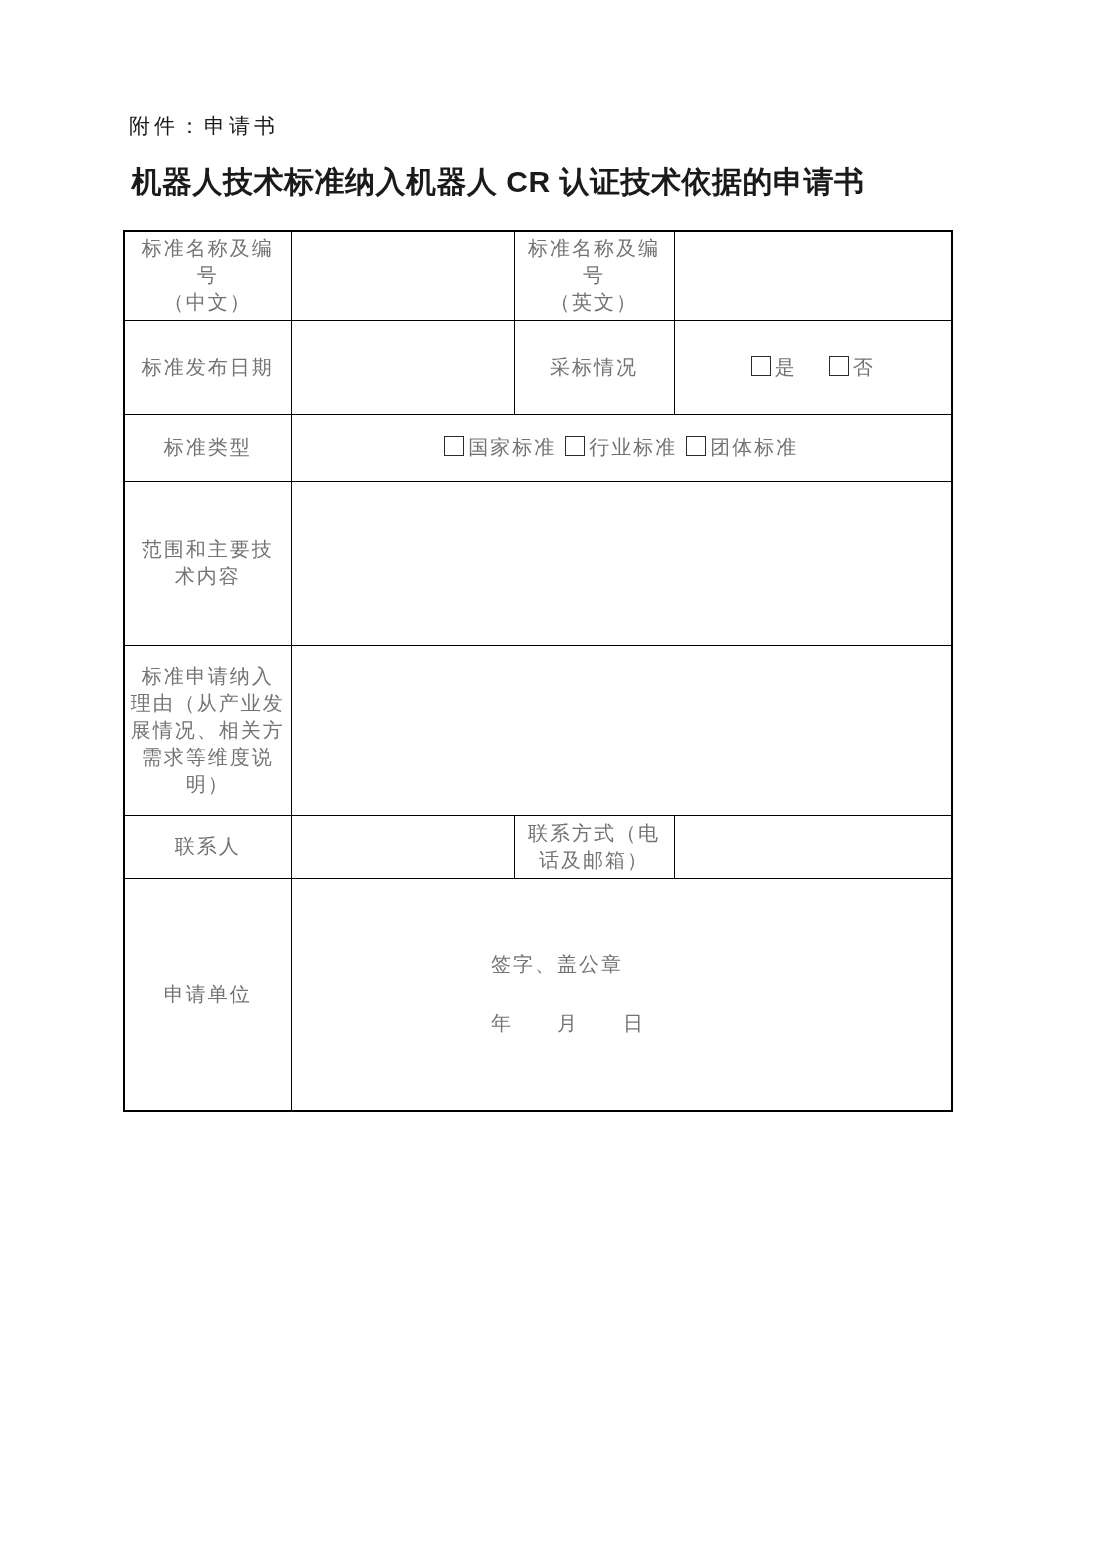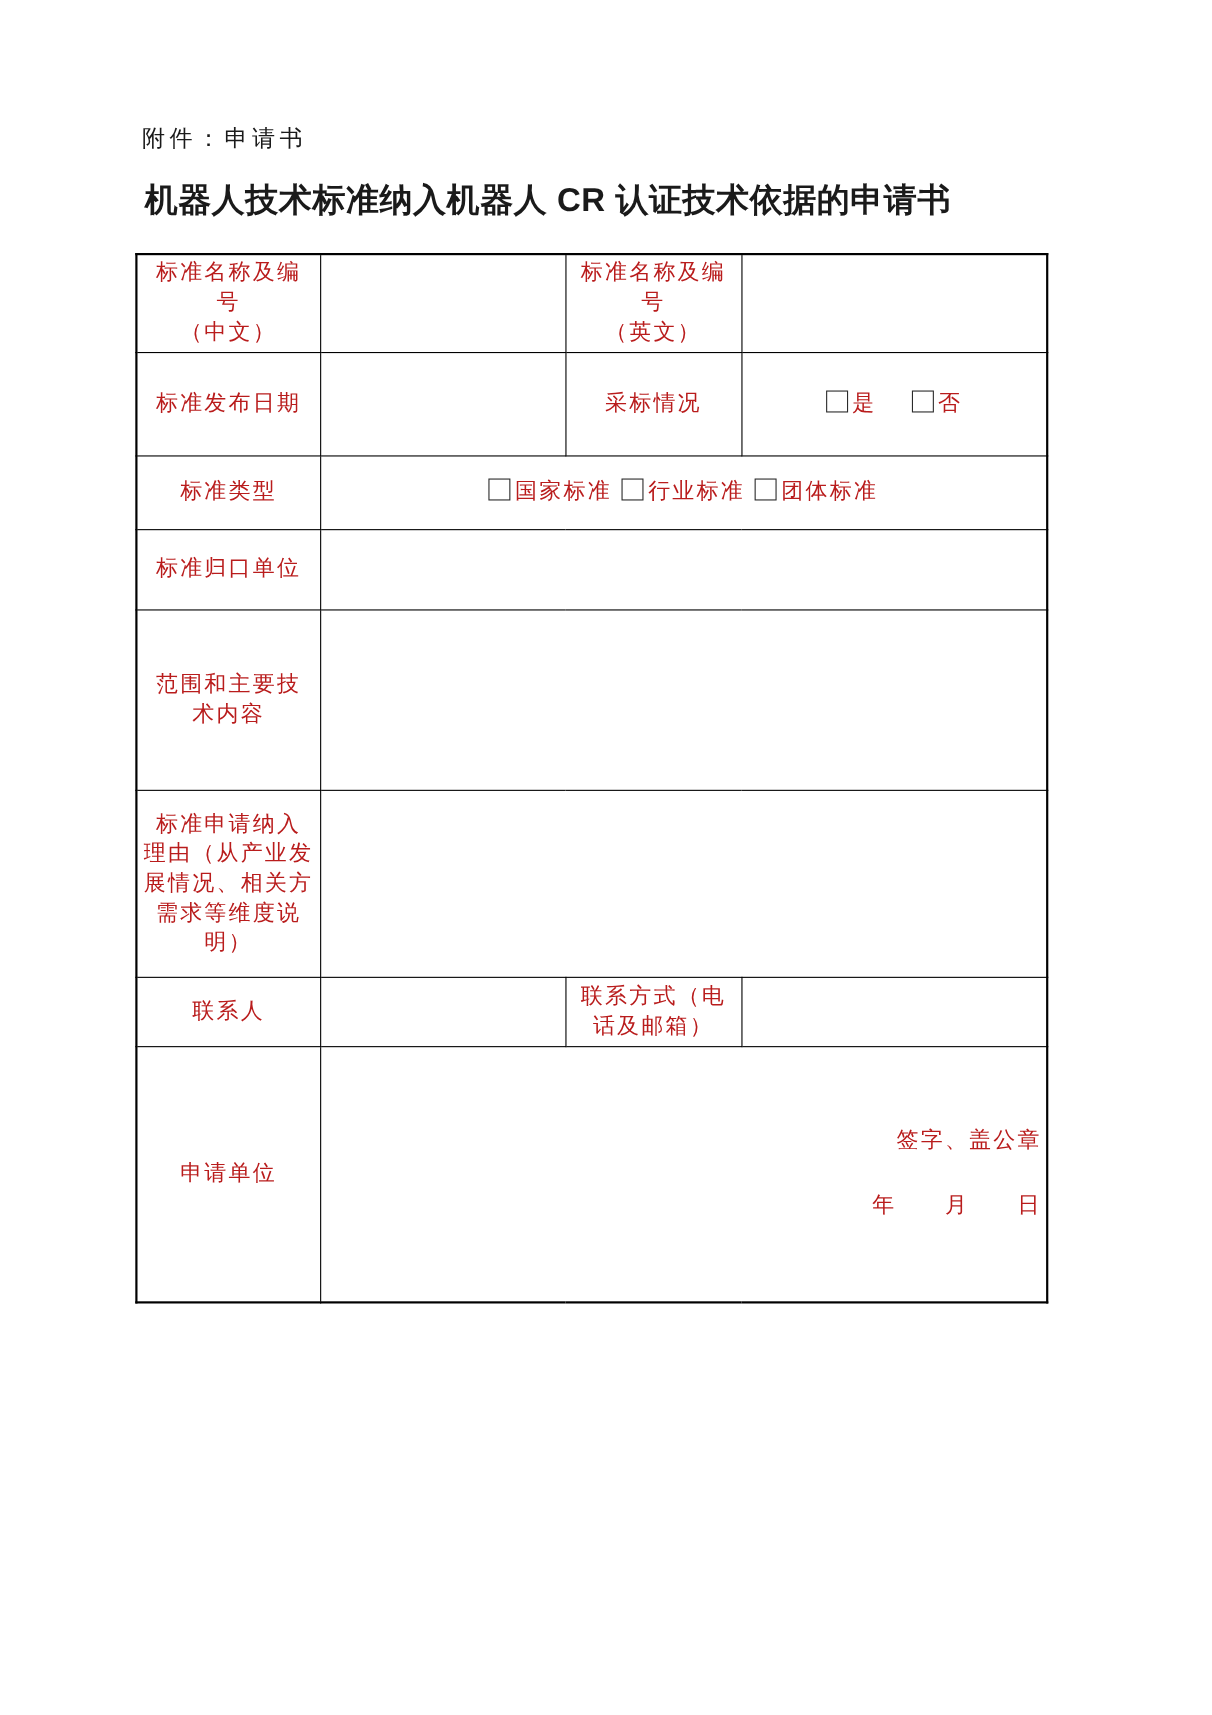--- a/index.html
+++ b/index.html
@@ -58,21 +58,21 @@
   tr.r7 { height: 170px; }
   tr.r8 { height: 63px; }
   tr.r9 { height: 233px; }
   td {
     border: 1px solid #000;
     font-size: 20px;
     line-height: 1.35;
     letter-spacing: 2px;
     vertical-align: middle;
     padding: 2px 4px;
-    color: #b91c1c;
+    color: #737373;
   }
   td.label {
     text-align: center;
     white-space: pre-line;
   }
   td.input {
     text-align: left;
   }
   td.options {
     text-align: center;
@@ -90,21 +90,21 @@
     height: 18px;
     border: 1.5px solid #2b2b2b;
     vertical-align: -2px;
     margin-right: 4px;
     background: #ffffff;
   }
   .sign-wrap {
     margin-left: 30%;
     display: flex;
     flex-direction: column;
-    align-items: flex-end;
+    align-items: flex-start;
     gap: 32px;
   }
   .sign-note, .date-line {
     letter-spacing: 2px;
     white-space: pre;
   }
 </style>
 </head>
 <body>
 
@@ -143,24 +143,20 @@
       </td>
     </tr>
 
     <tr class="r3">
       <td class="label">标准类型</td>
       <td class="options" colspan="3">
         <span class="opt"><span class="cb"></span><span>国家标准</span></span><span class="opt gap-md"><span class="cb"></span><span>行业标准</span></span><span class="opt gap-md"><span class="cb"></span><span>团体标准</span></span>
       </td>
     </tr>
 
-    <tr class="r4">
-      <td class="label">标准归口单位</td>
-      <td class="input" colspan="3"></td>
-    </tr>
 
     <tr class="r5">
       <td class="label">范围和主要技
 术内容</td>
       <td class="input" colspan="3"></td>
     </tr>
 
 
     <tr class="r7">
       <td class="label">标准申请纳入

